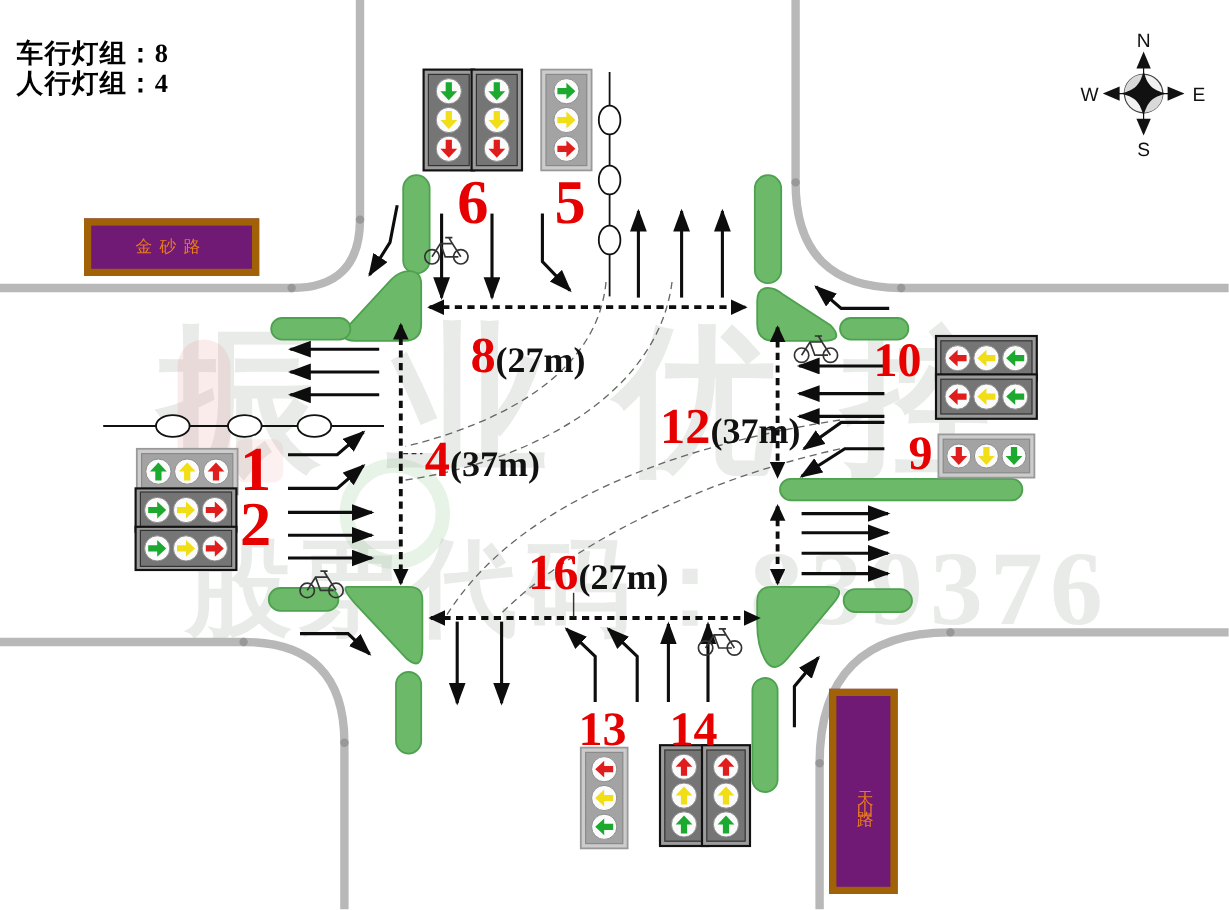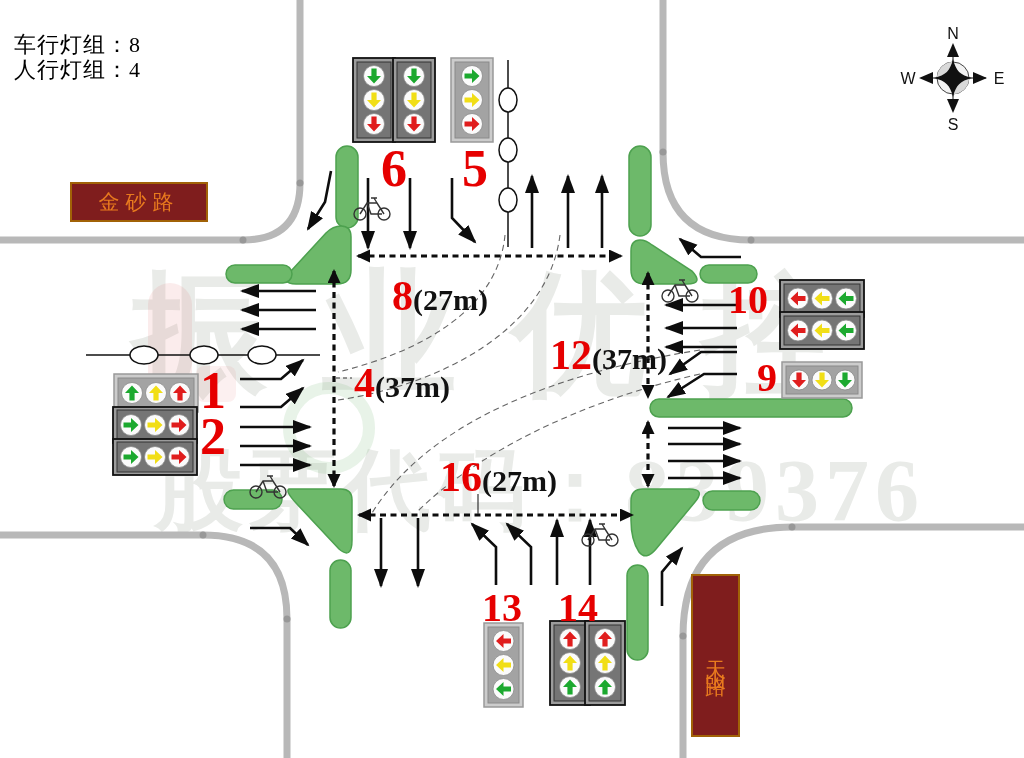--- a/index.html
+++ b/index.html
@@ -1,22 +1,22 @@
 <!DOCTYPE html>
 <html><head>
 <meta charset="utf-8">
 <style>
   html,body{margin:0;padding:0;background:#fff;}
   .stage{position:relative;width:1024px;height:758px;background:#fff;overflow:hidden;
          font-family:"Liberation Serif",serif;}
   .stage svg{position:absolute;left:0;top:0;}
-  .hdr{position:absolute;left:14px;font-size:22px;color:#000;letter-spacing:1px;}
+  .hdr{position:absolute;left:14px;font-size:22px;color:#000;letter-spacing:1px;font-weight:bold;}
   .hdr1{top:30px;} .hdr2{top:55px;}
-  .roadbox{position:absolute;background:#7f1d1d;border:2px solid #a16207;color:#e87a1e;
-           display:flex;align-items:center;justify-content:center;font-size:21px;}
+  .roadbox{position:absolute;background:#701a75;border:6px solid #a16207;color:#e87a1e;
+           display:flex;align-items:center;justify-content:center;font-size:14px;}
   .roadbox-w{left:70px;top:182px;width:134px;height:36px;letter-spacing:6px;}
   .roadbox-s{left:691px;top:574px;width:45px;height:159px;writing-mode:vertical-rl;
              text-orientation:upright;letter-spacing:8px;}
   
   text{font-family:"Liberation Serif",serif;}
   .num{font-weight:bold;fill:#e60000;font-size:52px;text-anchor:middle;}
   .num-s{font-size:40px;}
   .dnum{font-weight:bold;fill:#e60000;font-size:42px;}
   .dlen{font-weight:bold;fill:#111;font-size:30px;}
   .wm{fill:#e9ebe8;font-weight:bold;text-anchor:middle;}

